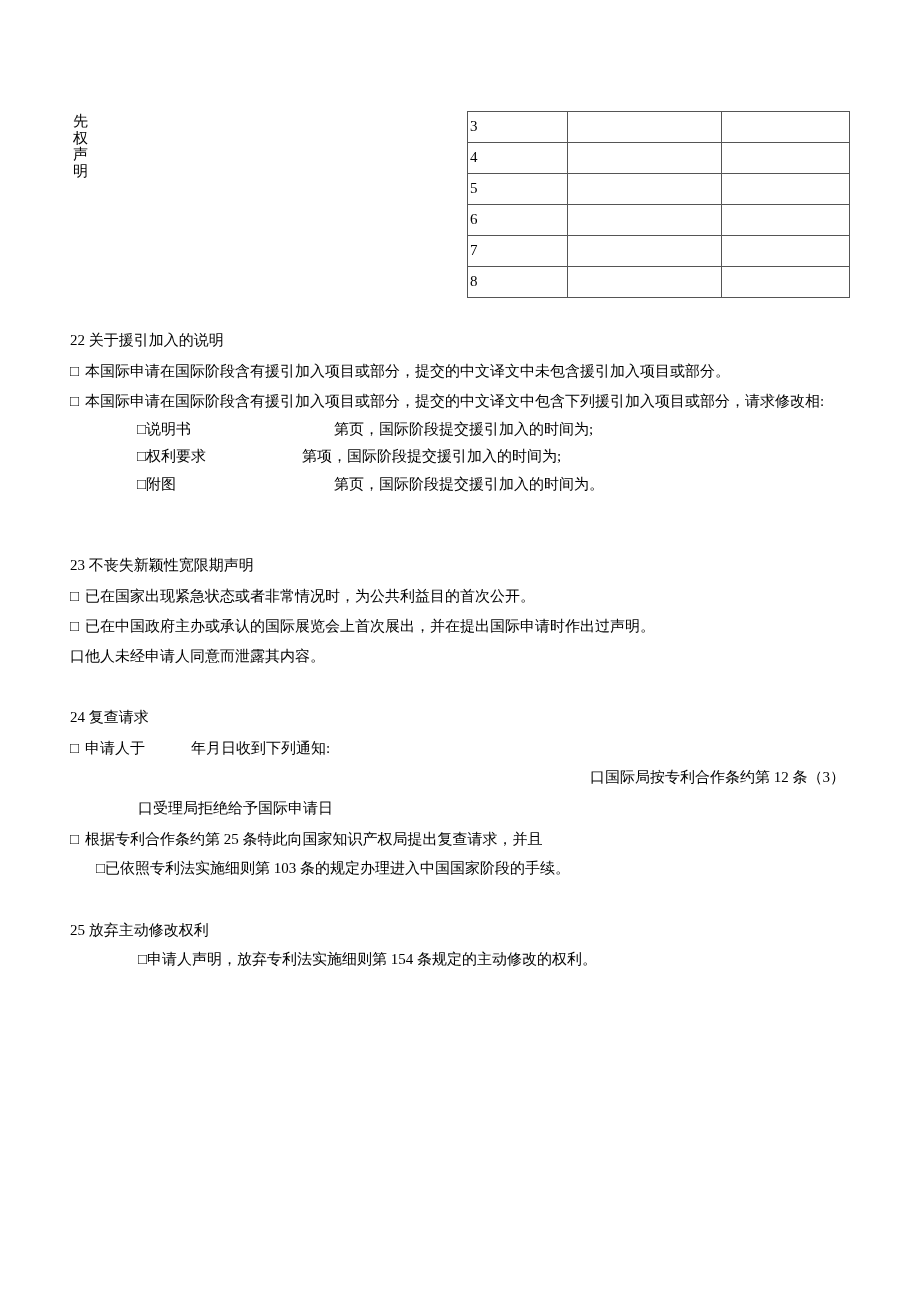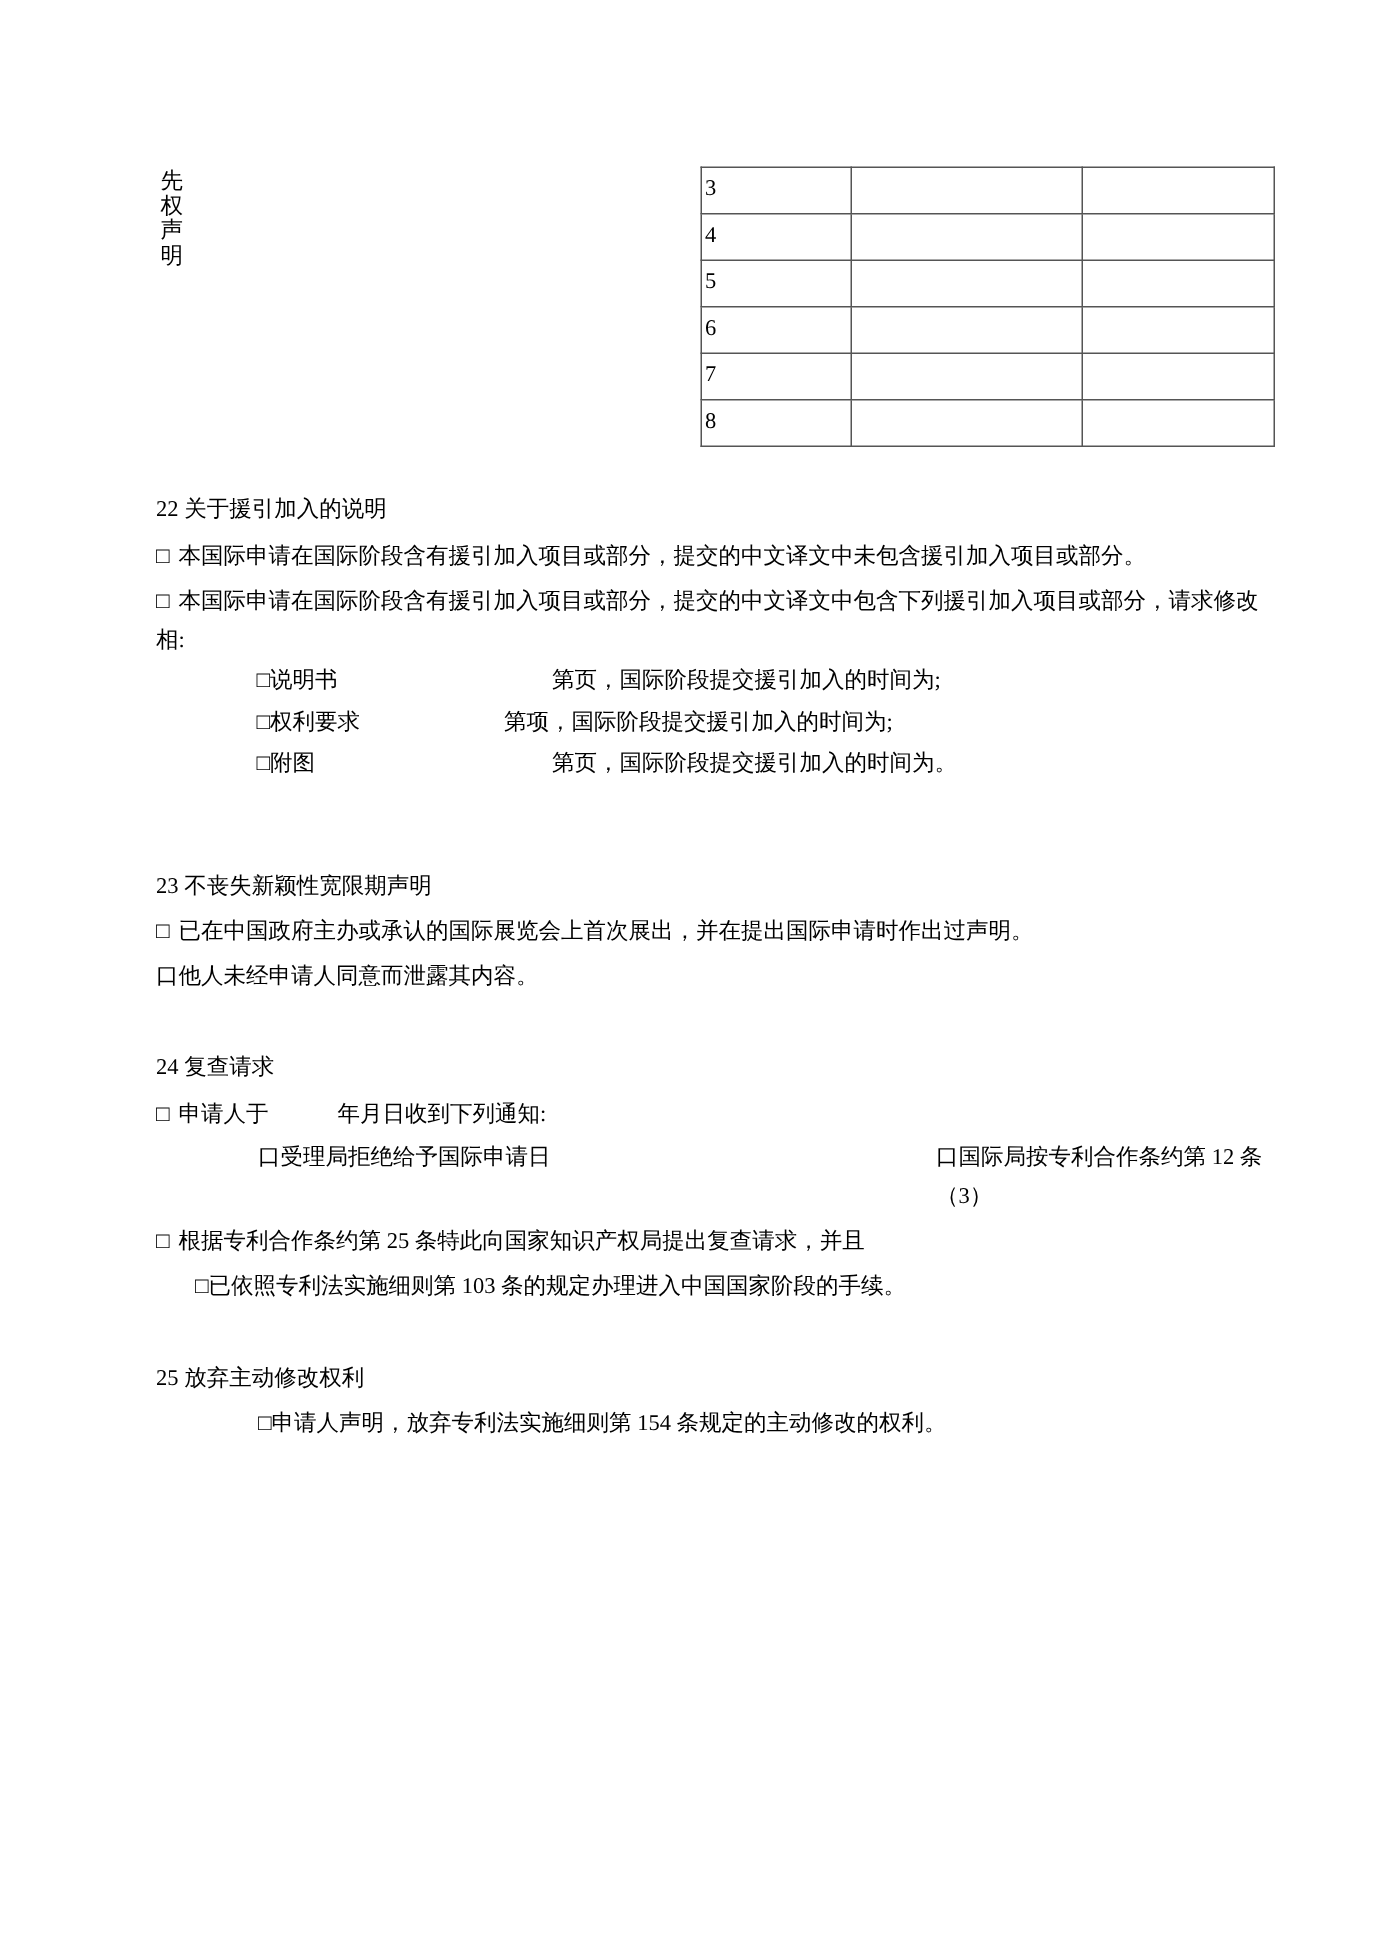--- a/index.html
+++ b/index.html
@@ -6,21 +6,21 @@
     body {
       font-family: "SimSun", "宋体", serif;
       font-size: 15px;
       color: #000;
       background: #fff;
       line-height: 1.7;
       width: 920px;
       padding: 0;
     }
     .page {
-      padding: 113px 70px 60px 104px;
+      padding: 113px 70px 60px 70px;
     }
     .top-section {
       display: flex;
       align-items: flex-start;
       margin-bottom: 30px;
     }
     .vlabel {
       writing-mode: horizontal-tb;
       width: 16px;
       margin-left: 3px;
@@ -43,21 +43,21 @@
     .priority-table td.c2 { width: 154px; }
     .priority-table td.c3 { width: 128px; }
     .sec-hdr { margin-top: 24px; }
     .line { margin-top: 4px; }
     .cb { font-family: "Arial", sans-serif; display: inline-block; margin-right: 6px; }
     .sub-row { display: flex; margin-top: 2px; }
     .sub-indent { width: 67px; flex: none; }
     .sub-c1 { width: 165px; flex: none; }
     .sub-c2 { flex: 1; }
     .two-col { display: flex; }
-    .two-col .left { flex: 0 0 520px; }
+    .two-col .left { flex: 0 0 520px; margin-top: 31px; }
     .two-col .right { flex: 1; }
     .sm-indent { display: inline-block; width: 26px; }
     .notice-indent { display: inline-block; width: 68px; }
   </style>
 </head>
 <body>
 
 <div class="page">
 
   <div class="top-section">
@@ -119,20 +119,23 @@
   <div class="sub-row">
     <span class="sub-indent"></span>
     <span class="sub-c1">□附图</span>
     <span class="sub-c2"><span style="display:inline-block;width:32px;"></span><span>第页，国际阶段提交援引加入的时间为。</span></span>
   </div>
 
   <div style="height:32px;"></div>
 
   <div class="sec-hdr">23 不丧失新颖性宽限期声明</div>
   <div class="line">
+    <span class="cb">□</span><span>已在国家出现紧急状态或者非常情况时，为公共利益目的首次公开。</span>
+  </div>
+  <div class="line">
     <span class="cb">□</span><span>已在中国政府主办或承认的国际展览会上首次展出，并在提出国际申请时作出过声明。</span>
   </div>
   <div class="line">口他人未经申请人同意而泄露其内容。</div>
 
   <div style="height:12px;"></div>
 
   <div class="sec-hdr">24 复查请求</div>
   <div class="line">
     <span class="cb">□</span><span>申请人于</span><span style="display:inline-block;width:46px;"></span><span>年月日收到下列通知:</span>
   </div>

